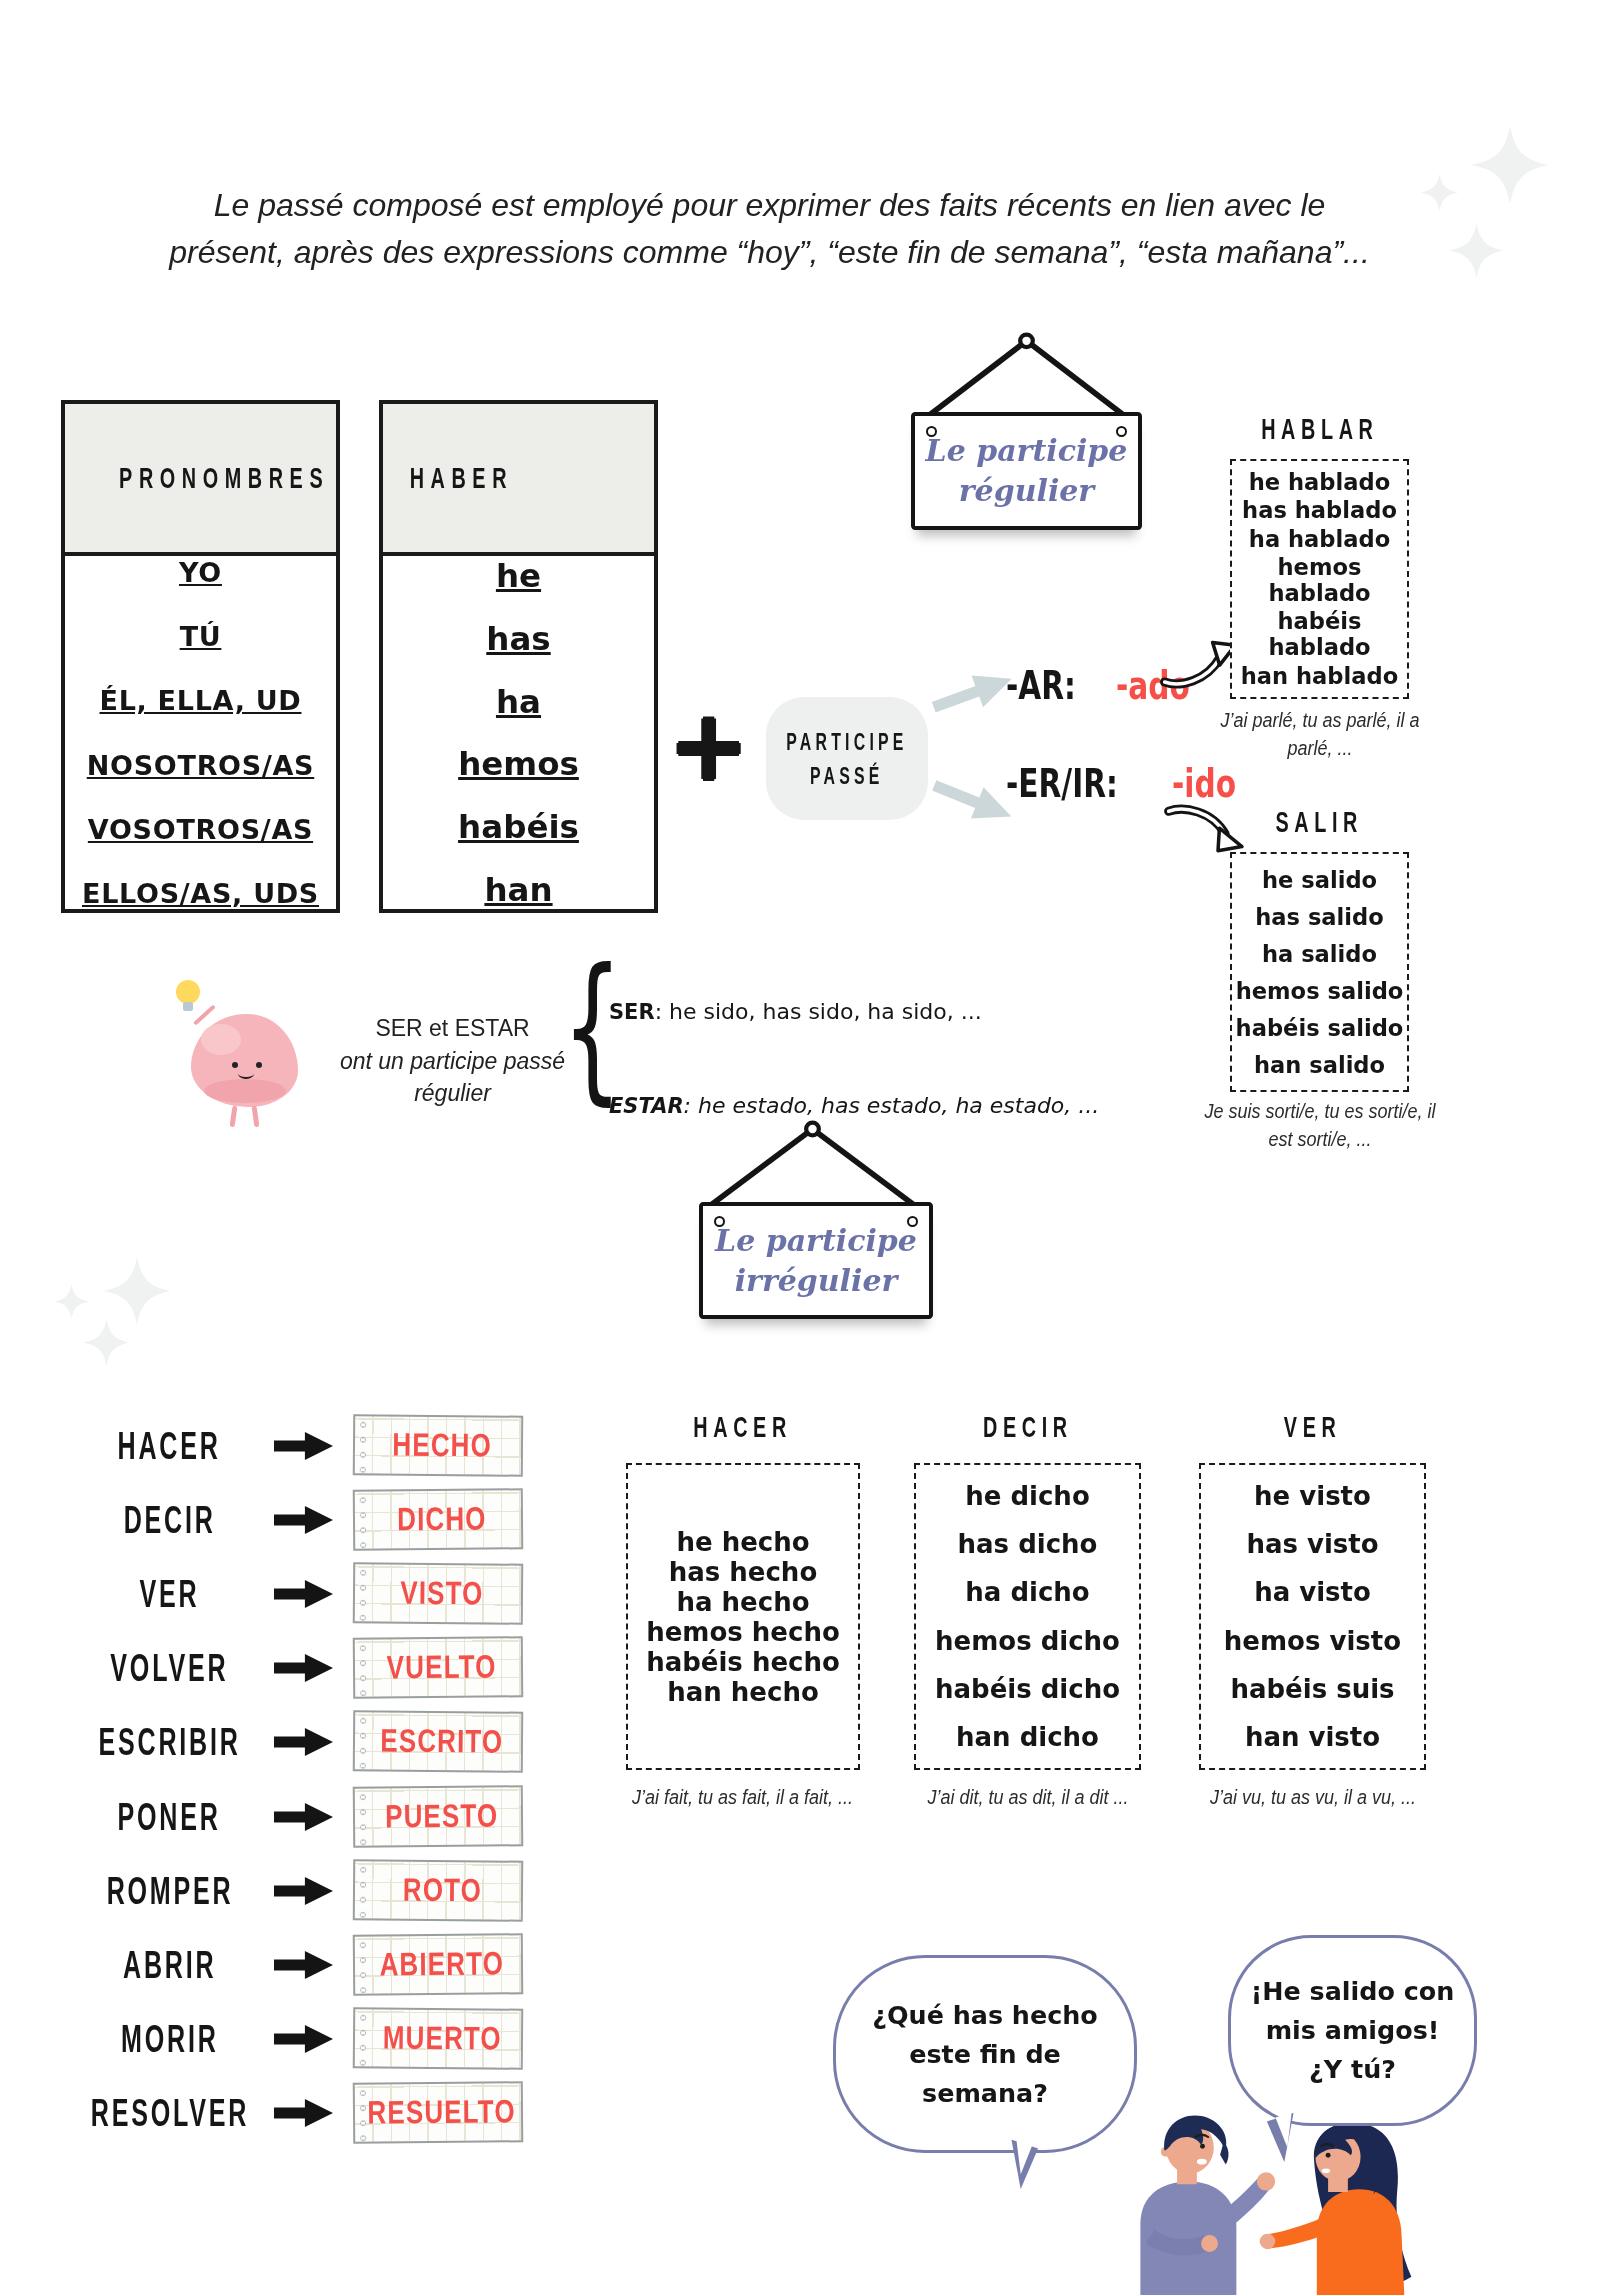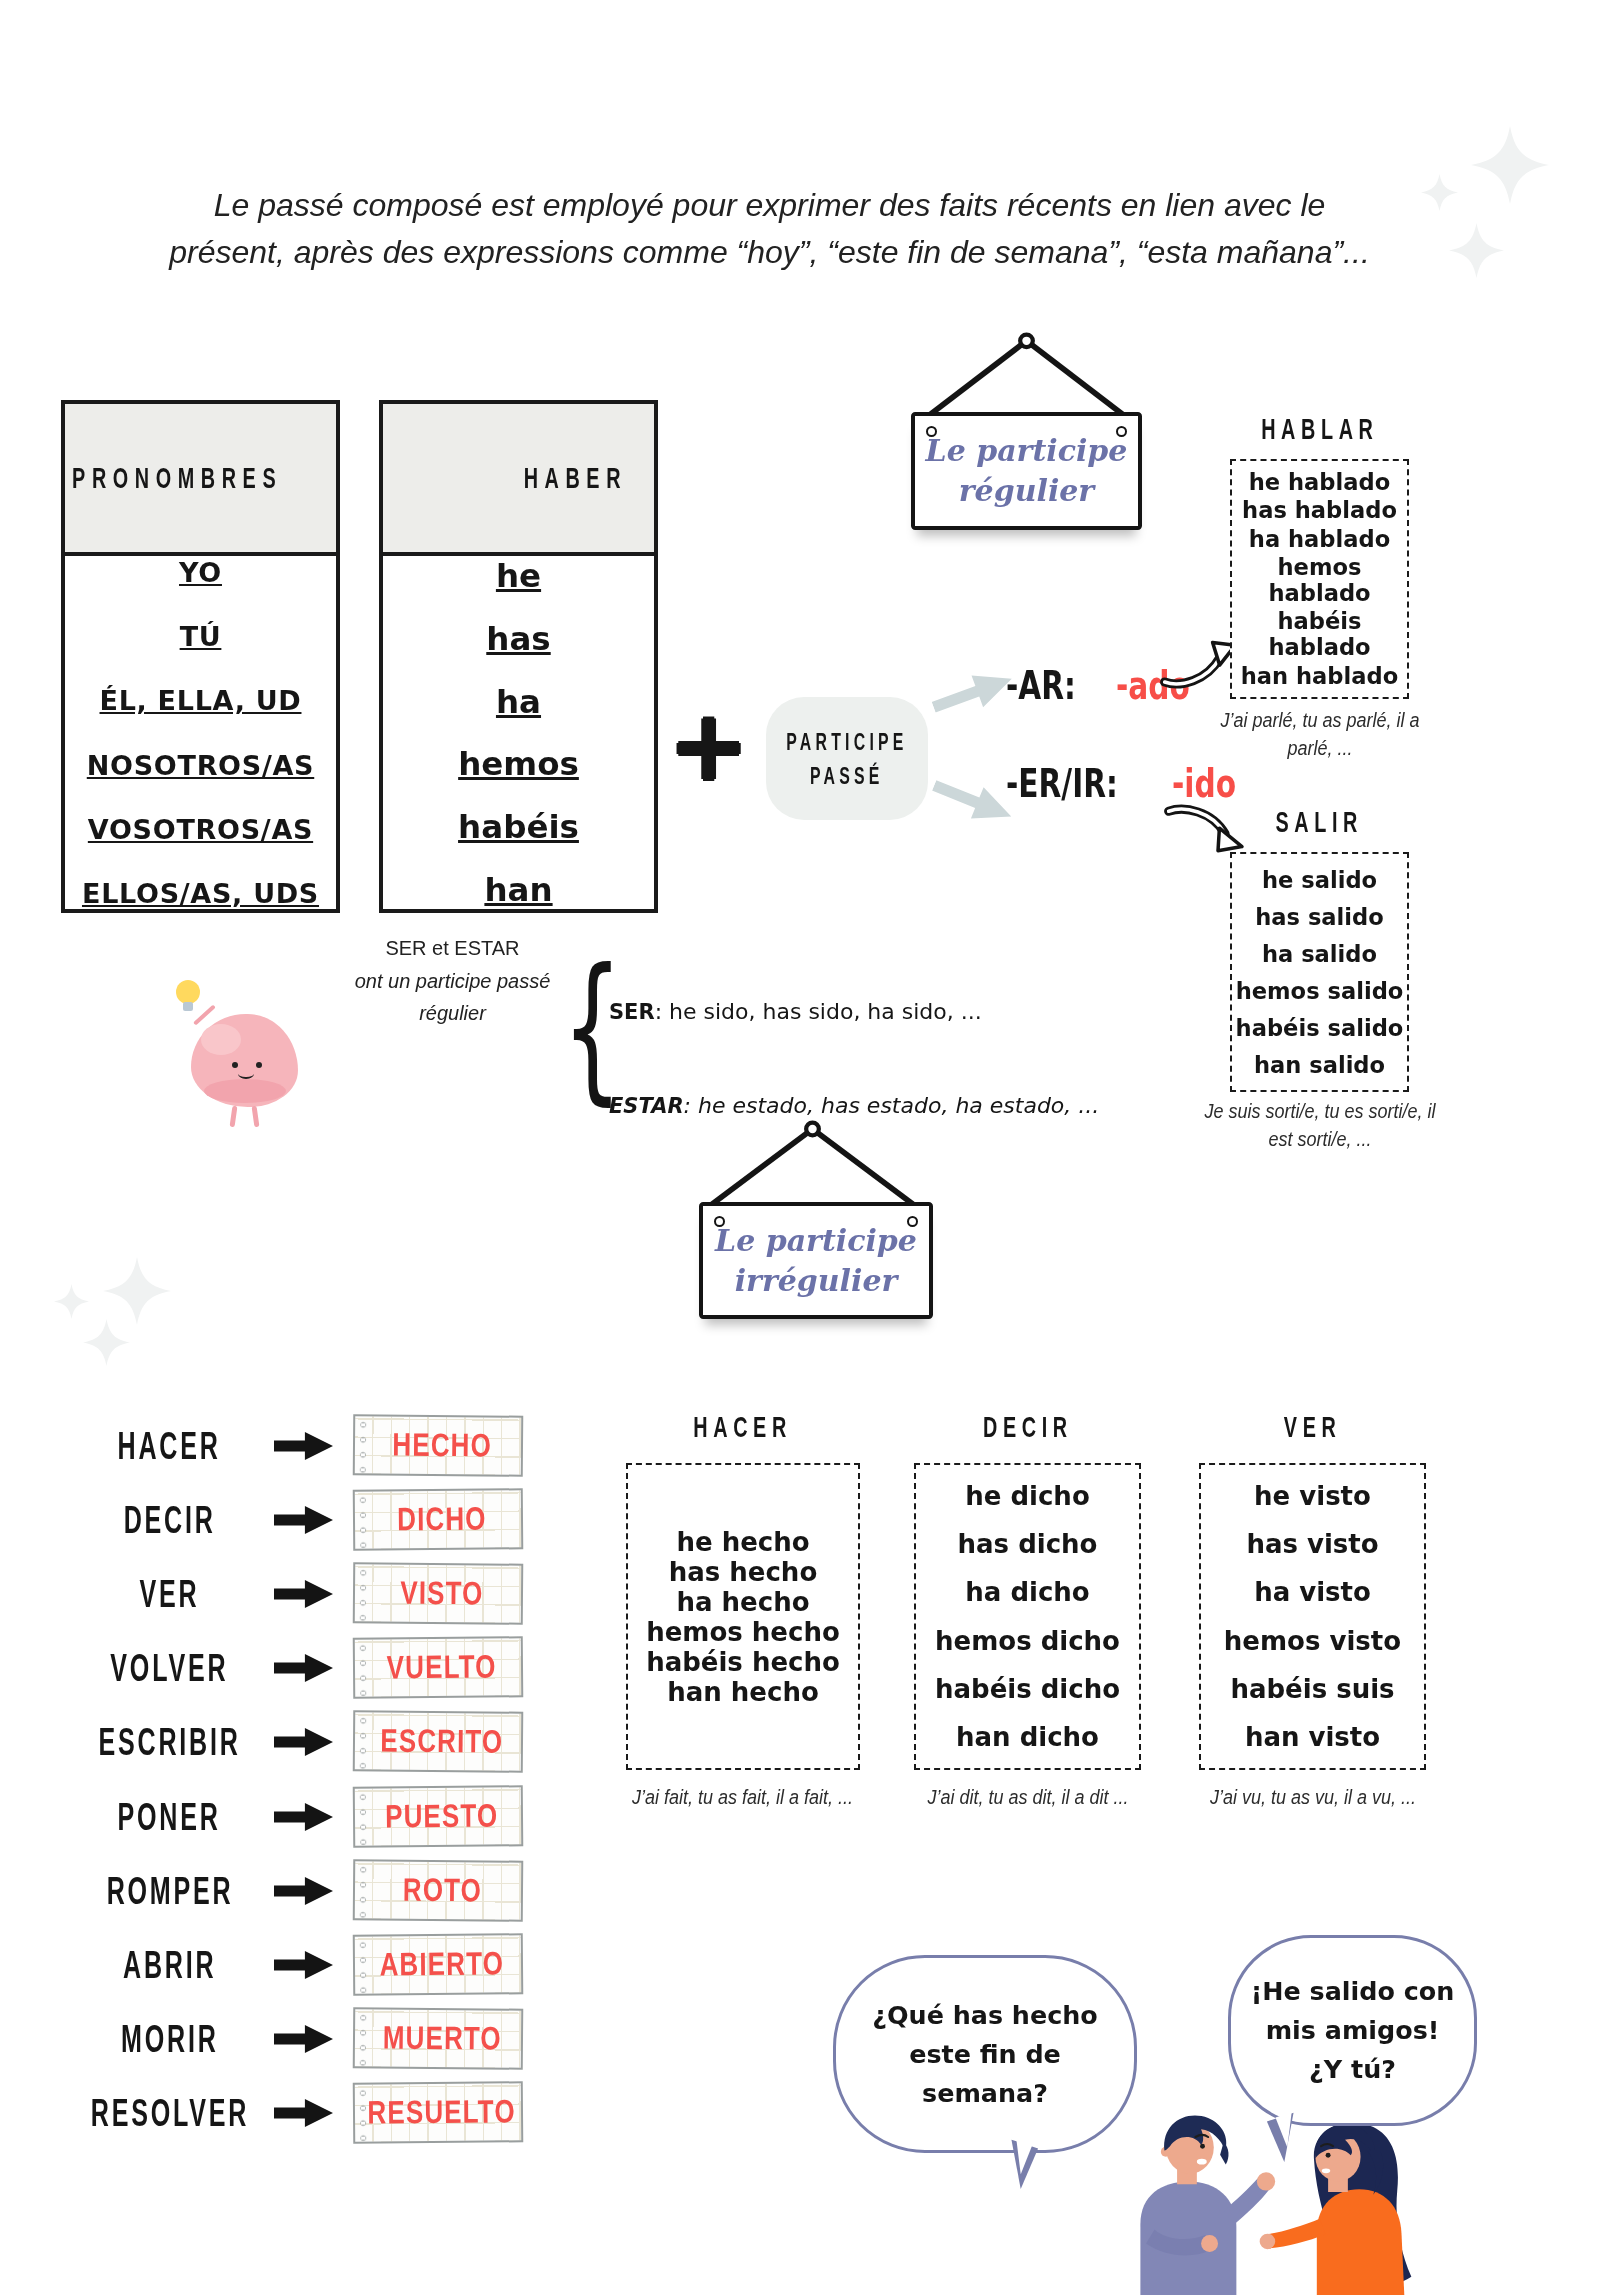--- a/index.html
+++ b/index.html
@@ -14,21 +14,21 @@
   
   .intro{left:42px;top:182px;width:1455px;text-align:center;
          font-style:italic;font-size:32px;line-height:47px;color:#222;}
 
   
   .sparkle{position:absolute;fill:#f0f2f2;}
 
   
   .stable{border:4.2px solid #1a1a1a;background:#fff;box-sizing:border-box;}
   .stable .thead{height:148px;background:#ededea;border-bottom:4.2px solid #1a1a1a;
-                 display:flex;align-items:center;justify-content:flex-end;
+                 display:flex;align-items:center;justify-content:flex-start;
                  font-weight:700;font-size:30px;letter-spacing:10px;}
   .stable .tbody{display:flex;flex-direction:column;justify-content:space-between;
                  height:352px;padding:1px 0;text-decoration:underline;}
   .t-row{text-align:center;}
   .pron-row{font-weight:800;font-size:27px;letter-spacing:0.7px;font-family:"DejaVu Sans",sans-serif;}
   .haber-row{font-weight:600;font-size:32.5px;font-family:"DejaVu Sans",sans-serif;}
 
   
   .plus{left:668px;top:689px;font-size:97px;font-weight:700;font-family:"DejaVu Sans",sans-serif;
         text-shadow:1.8px 0 #161616,-1.8px 0 #161616,0 1.8px #161616,0 -1.8px #161616;}
@@ -67,21 +67,21 @@
   .col-title{position:absolute;text-align:center;font-weight:700;font-size:30px;letter-spacing:8.5px;}
   .dash-box{position:absolute;border:2.8px dashed #1a1a1a;background:#fff;box-sizing:border-box;
             display:flex;flex-direction:column;justify-content:space-around;padding:7px 0;}
   .conj-row{text-align:center;font-family:"DejaVu Sans",sans-serif;font-weight:600;font-size:22.6px;}
   .big .conj-row{font-size:26px;font-weight:700;}
   .ver-col .conj-row{font-weight:800;}
   .caption{position:absolute;text-align:center;font-style:italic;font-size:20px;line-height:28px;
            color:#2c2c2c;transform:scaleX(.9);}
 
   
-  .note-text{left:311px;top:932px;width:283px;text-align:center;font-size:20px;line-height:32.5px;color:#222;}
+  .note-text{left:311px;top:1012px;width:283px;text-align:center;font-size:23px;line-height:32.5px;color:#222;}
   .note-text .it{font-style:italic;}
   .brace{left:562px;top:946px;font-size:159px;font-weight:400;color:#141414;
          font-family:"DejaVu Sans",sans-serif;transform:scaleX(.6);transform-origin:0 0;line-height:162px;}
   .sentence{position:absolute;display:flex;align-items:baseline;font-family:"DejaVu Sans",sans-serif;}
   .sentence .lab{font-weight:800;font-size:21px;}
   .sentence .txt{font-weight:500;font-size:22px;}
   .ser-line{left:609px;top:999px;}
   .estar-line{left:609px;top:1093px;font-style:italic;}
 
   

